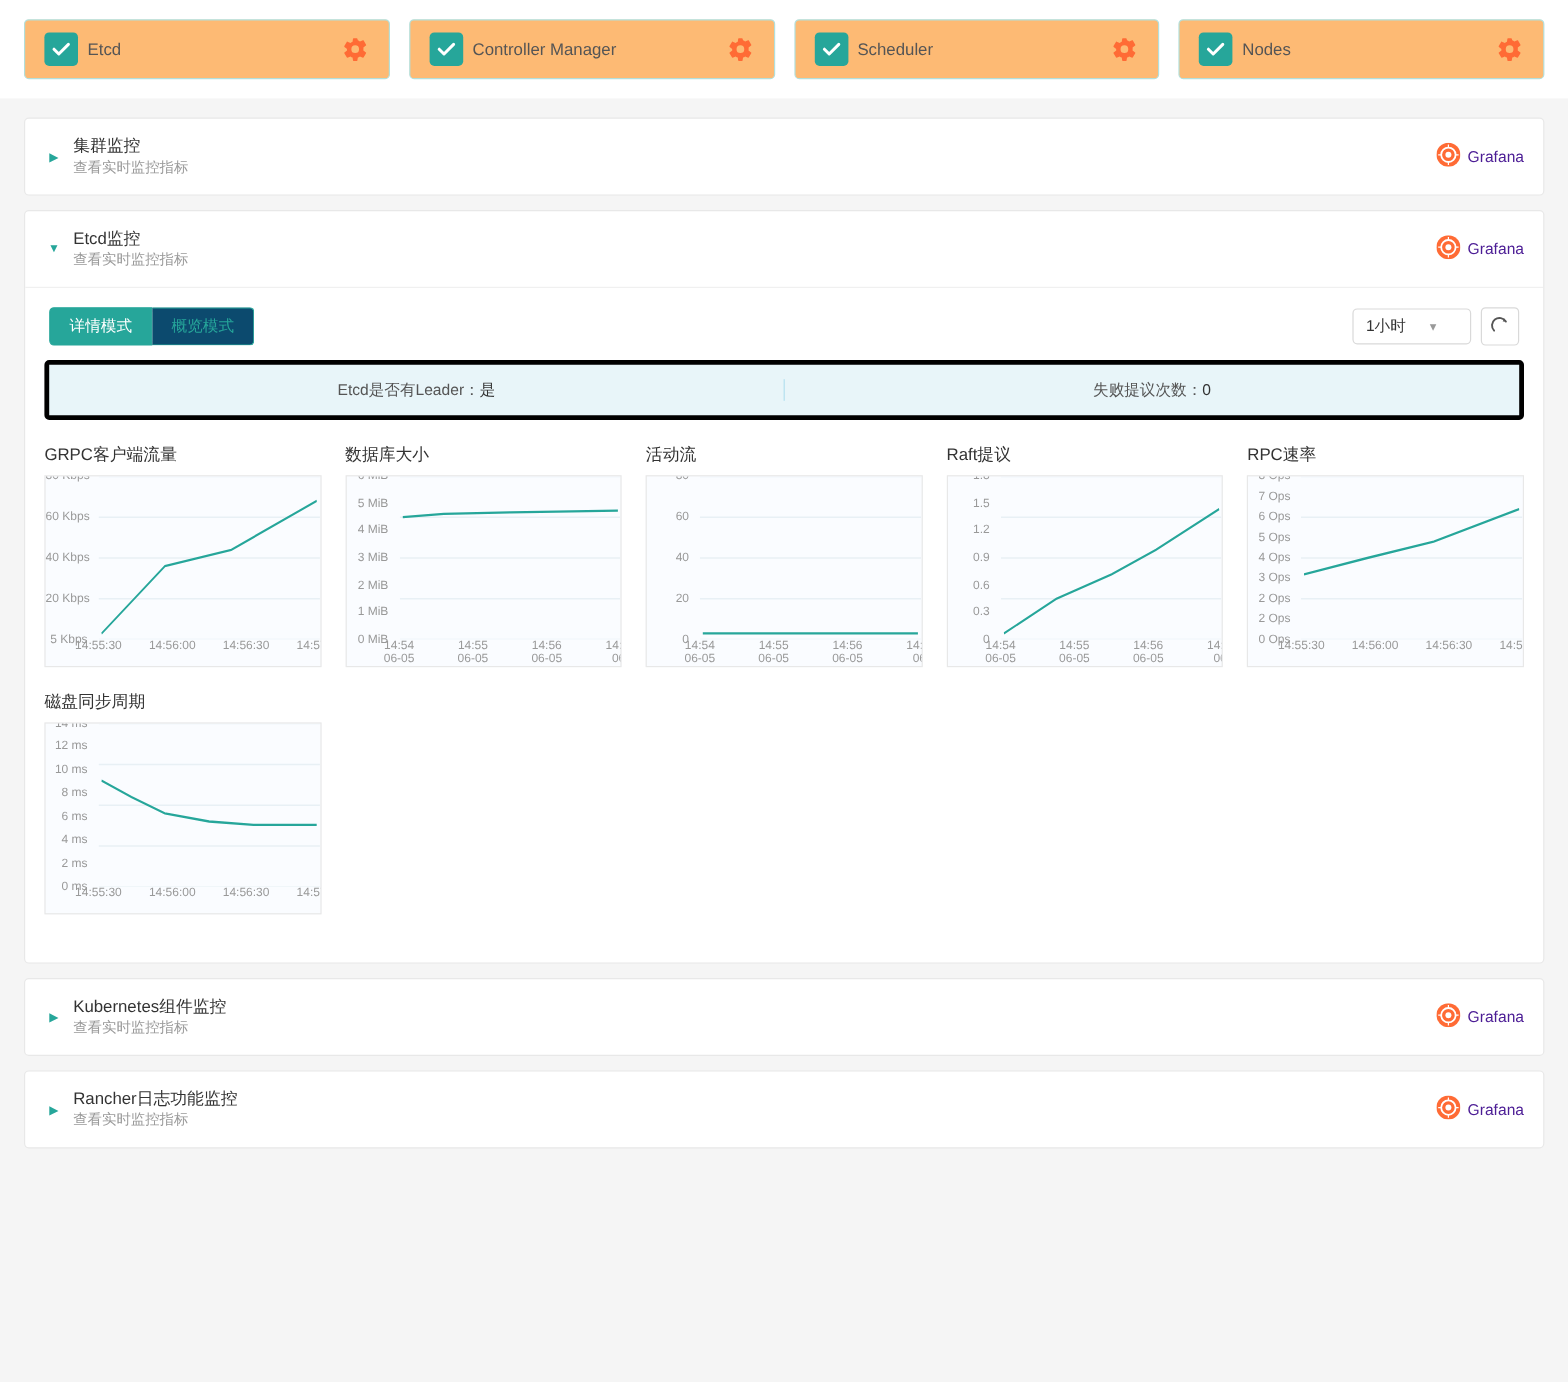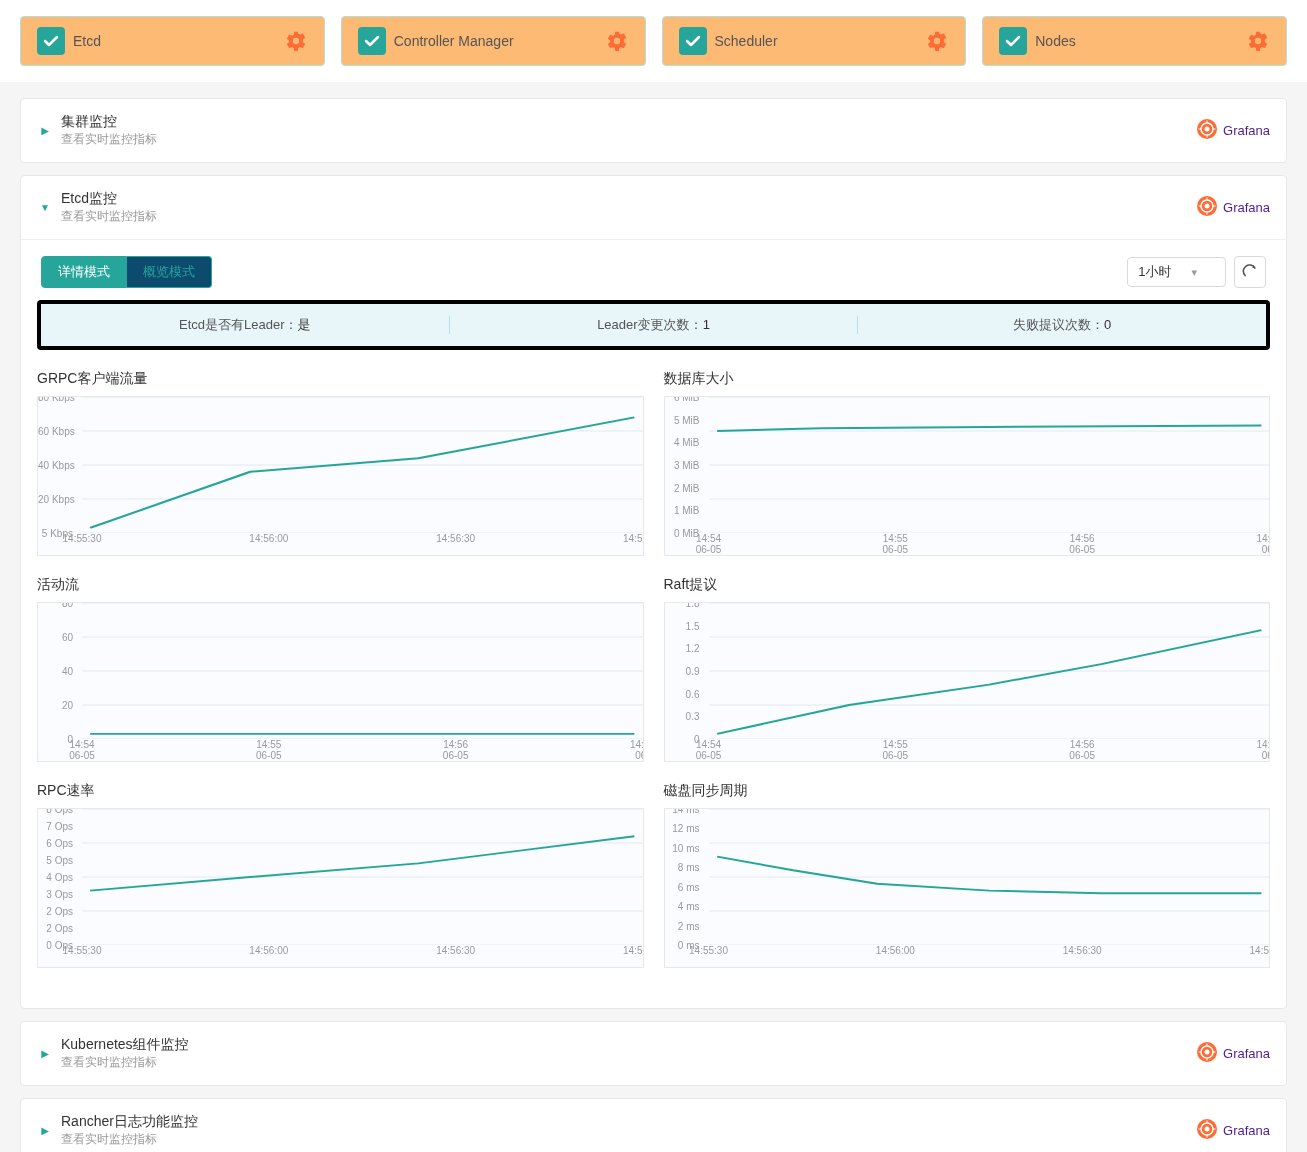--- a/index.html
+++ b/index.html
@@ -77,21 +77,21 @@
       display: flex; background: #e8f5f9; border-radius: 4px; padding: 12px 0; margin-bottom: 20px;
       border: 4px solid #000000;
     }
     .stat-item {
       flex: 1; text-align: center; font-size: 13px; color: #555;
       border-right: 1px solid #b3e0ef;
     }
     .stat-item:last-child { border-right: none; }
     .stat-value { font-weight: 500; color: #333; }
 
-    .charts-grid { display: grid; grid-template-columns: 1fr 1fr; gap: 20px; margin-bottom: 20px; }
+    .charts-grid { display: grid; grid-template-columns: 1fr 1fr 1fr 1fr 1fr; gap: 20px; margin-bottom: 20px; }
 
     .chart-box { }
     .chart-title { font-size: 14px; font-weight: 500; color: #333; margin-bottom: 8px; }
     .chart-area {
       border: 1px solid #e8e8e8; background: #fafcff; position: relative;
       height: 160px; overflow: hidden;
     }
     .y-label { font-size: 10px; color: #999; text-align: right; min-width: 38px; padding-right: 3px; }
     .x-label { font-size: 10px; color: #999; text-align: center; }
 
@@ -219,21 +219,20 @@
       <div class="refresh-btn">
         <svg viewBox="0 0 18 18" width="16" height="16" fill="none" stroke="#555" stroke-width="1.8">
           <path d="M14.5 4.5A7 7 0 103.5 13" stroke-linecap="round"></path>
           <polyline points="13,1.5 14.5,4.5 11.5,4.5" fill="#555" stroke="none"></polyline>
         </svg>
       </div>
     </div>
           </div>
           <div class="stats-bar">
             <div class="stat-item"><span>Etcd是否有Leader：</span><span class="stat-value">是</span></div>
-            <div class="stat-item"><span>Leader变更次数：</span><span class="stat-value">1</span></div>
             <div class="stat-item"><span>失败提议次数：</span><span class="stat-value">0</span></div>
           </div>
           <div class="charts-grid">
             <div class="chart-box">
               <div class="chart-title">GRPC客户端流量</div>
               <div class="chart-area">
         <div style="position:absolute;top:0;left:0;right:0;bottom:22px;">
           <div style="position:absolute;left:0;top:0;bottom:0;width:44px;">
                     <div class="y-label" style="position:absolute;top:0%;transform:translateY(-50%)">80 Kbps</div>
                     <div class="y-label" style="position:absolute;top:25%;transform:translateY(-50%)">60 Kbps</div>

